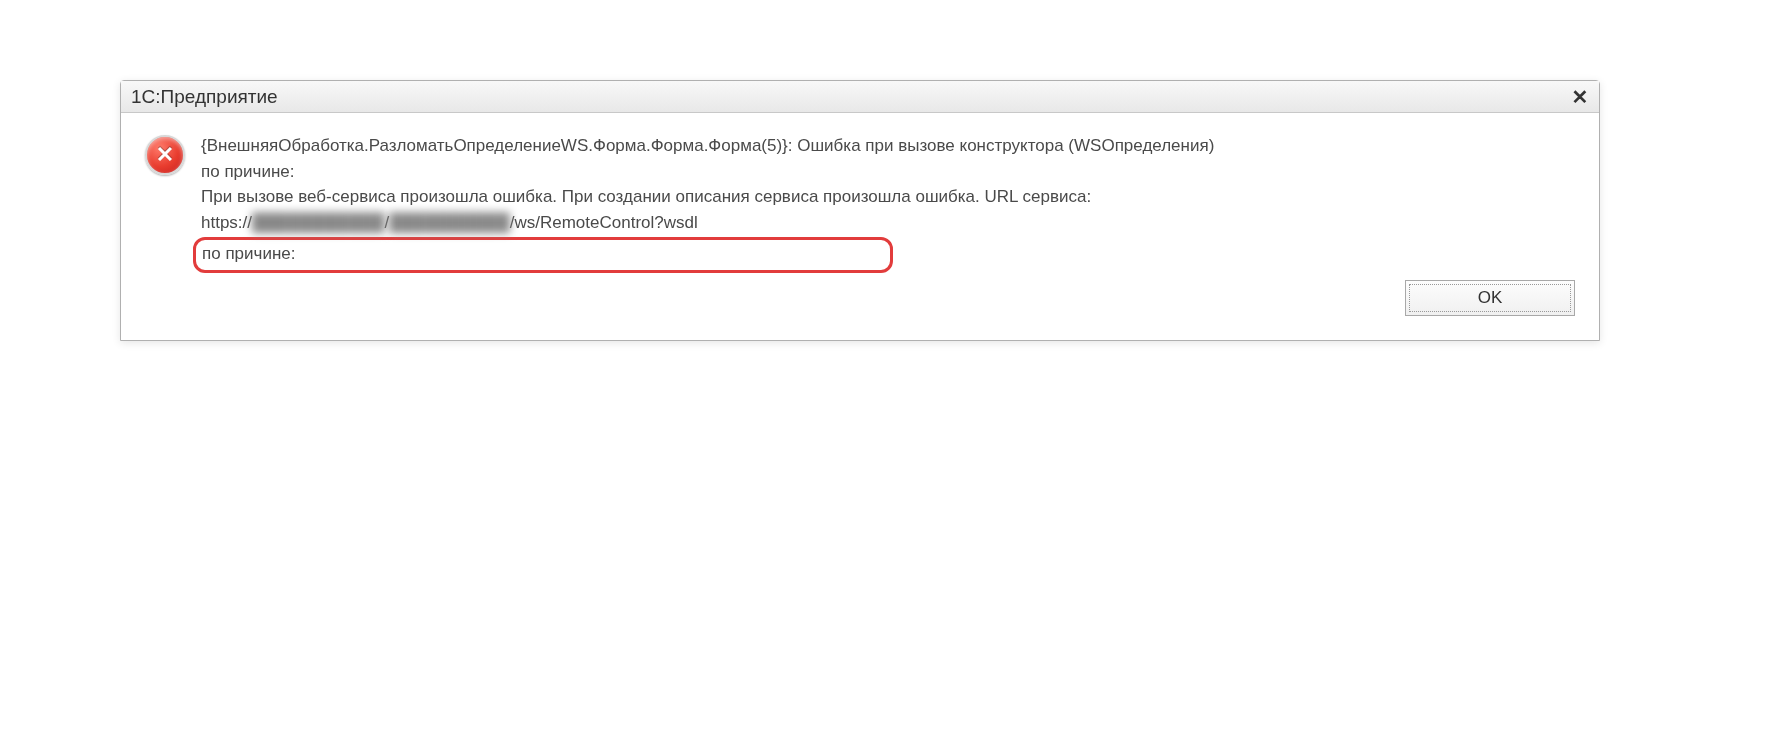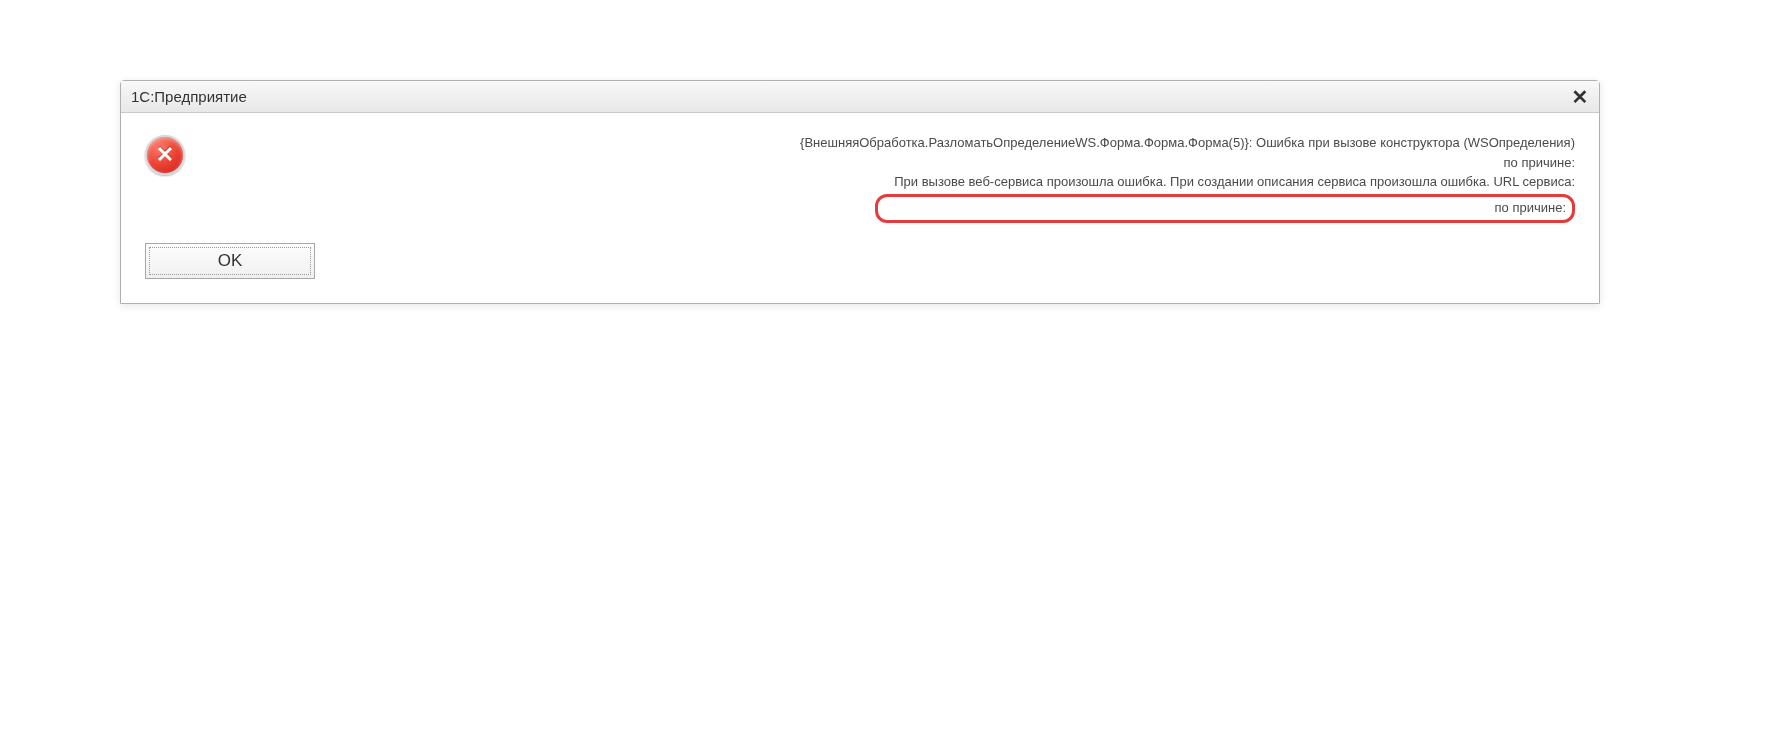--- a/index.html
+++ b/index.html
@@ -23,21 +23,21 @@
     .titlebar {
       height: 32px;
       background: linear-gradient(to bottom, #f8f8f8, #e8e8e8);
       border-bottom: 1px solid #c8c8c8;
       display: flex;
       align-items: center;
       justify-content: space-between;
       padding: 0 8px 0 10px;
     }
     .title-text {
-      font-size: 15px;
+      font-size: 19px;
       color: #333;
     }
     .close-btn {
       width: 22px;
       height: 22px;
       display: flex;
       align-items: center;
       justify-content: center;
       cursor: pointer;
       font-size: 20px;
@@ -71,24 +71,23 @@
       justify-content: center;
     }
     .error-x {
       color: #fff;
       font-size: 22px;
       font-weight: bold;
       text-shadow: 0 -1px 1px rgba(0,0,0,0.4);
     }
     .msg-col {
       flex: 1;
-      font-size: 13px;
+      font-size: 17px;
       color: #4a4a4a;
       line-height: 1.5;
-      text-align: right;
     }
     .msg-line {
       white-space: pre-wrap;
     }
     .indent {
       padding-left: 40px;
     }
     .blurred {
       filter: blur(4px);
       color: #888;
@@ -108,22 +107,22 @@
     }
     .hbox-line2 {
       display: block;
     }
     .gap {
       display: inline-block;
       width: 18px;
     }
     .button-row {
       display: flex;
-      justify-content: flex-start;
-      margin-top: 20px;
+      justify-content: flex-end;
+      margin-top: 7px;
     }
     .ok-button {
       min-width: 170px;
       height: 36px;
       background: linear-gradient(to bottom, #fdfdfd, #f0f0f0);
       border: 1px solid #a8a8a8;
       outline: 1px dotted #999;
       outline-offset: -5px;
       font-size: 17px;
       color: #333;
@@ -149,20 +148,21 @@
           <span class="error-x">✕</span>
         </div>
       </div>
       <div class="msg-col">
         <div class="msg-line">{ВнешняяОбработка.РазломатьОпределениеWS.Форма.Форма.Форма(5)}: Ошибка при вызове конструктора (WSОпределения)</div>
 
 
         <div class="msg-line">по причине:</div>
         <div class="msg-line">При вызове веб-сервиса произошла ошибка. При создании описания сервиса произошла ошибка. URL сервиса:</div>
 
+        <div class="msg-line"><span>https://</span><span class="blurred">███████████</span><span>/</span><span class="blurred">██████████</span><span>/ws/RemoteControl?wsdl</span></div>
 
         <div class="highlight-box">
           <span class="hbox-line1">по причине:</span>
         </div>
       </div>
     </div>
 
     <div class="button-row">
       <button class="ok-button">OK</button>
     </div>

